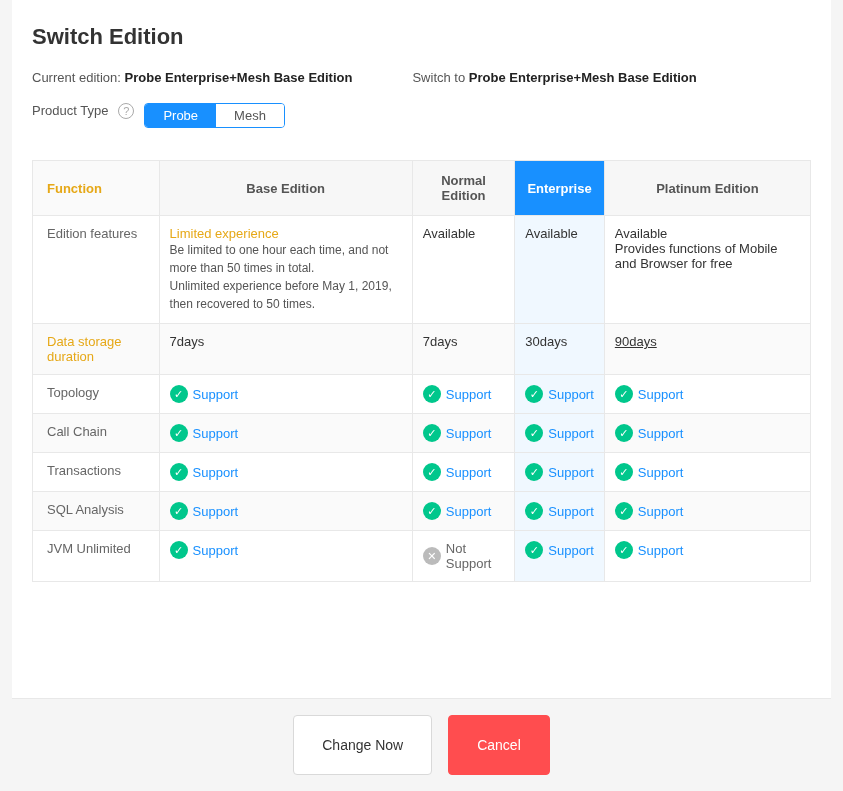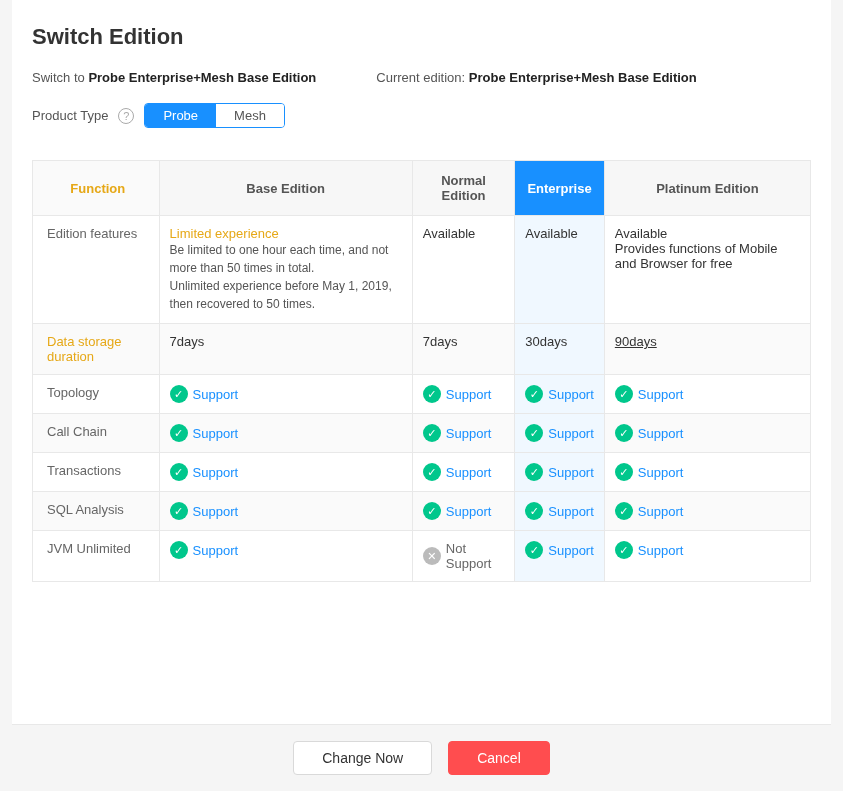--- a/index.html
+++ b/index.html
@@ -34,21 +34,21 @@
       margin-bottom: 18px;
       font-size: 13px;
       color: #555;
     }
     .current-edition-row .bold {
       font-weight: 700;
       color: #222;
     }
     .product-type-row {
       display: flex;
-      align-items: center;
+      align-items: flex-start;
       gap: 10px;
       margin-bottom: 16px;
     }
     .product-type-label {
       color: #555;
       font-size: 13px;
     }
     .help-icon {
       display: inline-flex;
       align-items: center;
@@ -128,21 +128,21 @@
       background: #f7f7f7;
     }
     thead th {
       padding: 12px 10px;
       text-align: center;
       font-weight: 600;
       color: #555;
       border: 1px solid #e8e8e8;
     }
     thead th.col-function {
-      text-align: center;
+      text-align: left;
       padding-left: 14px;
       color: #e6a817;
       background: #fafafa;
     }
     thead th.col-enterprise {
       background: #1890ff;
       color: #fff;
     }
     tbody tr {
       border-bottom: 1px solid #e8e8e8;
@@ -225,44 +225,44 @@
     .btn-change {
       padding: 8px 28px;
       background: #fff;
       border: 1px solid #d9d9d9;
       border-radius: 4px;
       font-size: 14px;
       cursor: pointer;
       color: #333;
     }
     .btn-cancel {
-      padding: 8px 28px;
+      padding: 21px 28px;
       background: #ff4d4f;
       border: 1px solid #ff4d4f;
       border-radius: 4px;
       font-size: 14px;
       cursor: pointer;
       color: #fff;
     }
     .col-enterprise-body {
       background: #f0f8ff;
     }
   </style>
 </head>
 <body>
 
 <div class="modal">
   <h1 class="page-title">Switch Edition</h1>
 
   <div class="current-edition-row">
     <span>
-      <span>Switch to</span>&nbsp;<span class="bold">Probe Enterprise+Mesh Base Edition</span>
+      <span>Current edition:</span>&nbsp;<span class="bold">Probe Enterprise+Mesh Base Edition</span>
     </span>
     <span>
-      <span>Current edition:</span>&nbsp;<span class="bold">Probe Enterprise+Mesh Base Edition</span>
+      <span>Switch to</span>&nbsp;<span class="bold">Probe Enterprise+Mesh Base Edition</span>
     </span>
   </div>
 
   <div class="product-type-row">
     <span class="product-type-label">Product Type</span>
     <span class="help-icon">?</span>
     <div class="btn-group">
       <button class="btn-active">Probe</button>
       <button class="btn-inactive">Mesh</button>
     </div>

